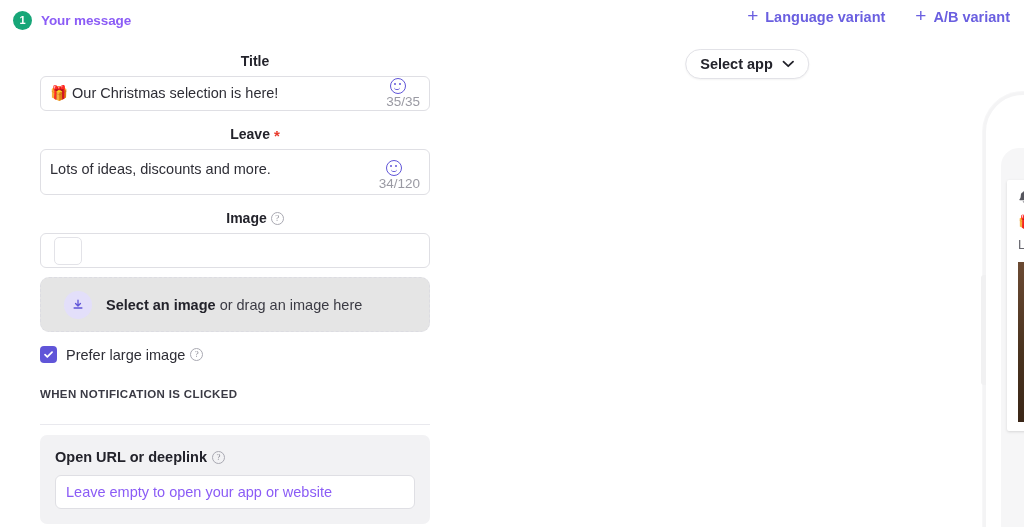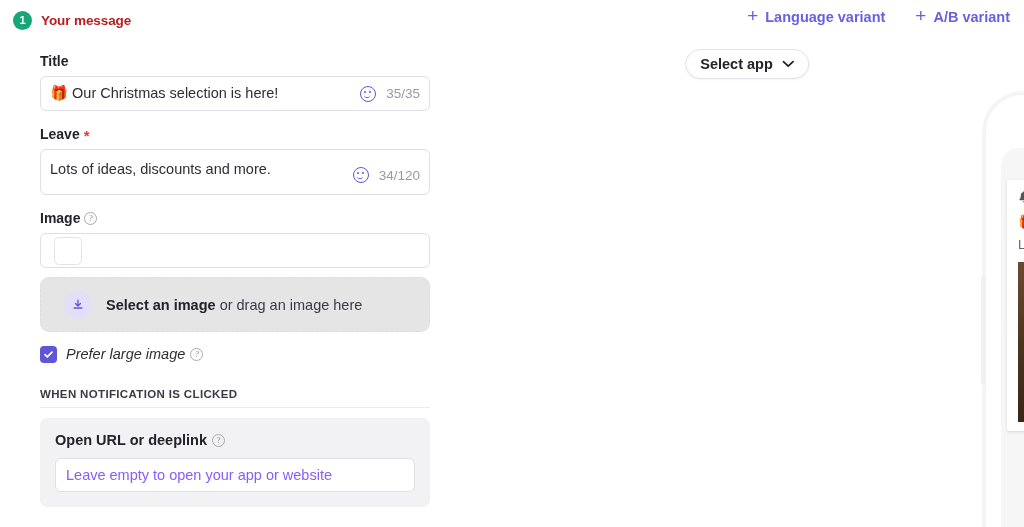--- a/index.html
+++ b/index.html
@@ -28,27 +28,27 @@
     padding: 8px 0 0 13px;
     height: 32px;
   }
   .step-badge {
     width: 19px; height: 19px; border-radius: 50%;
     background: #17a678;
     color: #fff; font-size: 11px; font-weight: bold;
     display: flex; align-items: center; justify-content: center;
     line-height: 1;
   }
-  .step-title { font-size: 13.5px; font-weight: bold; color: #b91c1c; letter-spacing: -0.1px; }
+  .step-title { font-size: 13.5px; font-weight: bold; color: #8b5cf6; letter-spacing: -0.1px; }
 
   .form-body { padding: 0 0 0 40px; }
 
   .field-label {
     font-size: 14px; font-weight: bold; color: #23232b;
-    margin: 15px 0 7px 0; display: flex; align-items: center; gap: 4px;
+    margin: 15px 0 7px 0; display: flex; align-items: center; gap: 4px; justify-content: center;
   }
   .field-label.first { margin-top: 21px; }
   .req-star { color: #e8392b; font-size: 15px; line-height: 1; position: relative; top: 1px; }
 
   .help-icon {
     display: inline-flex; align-items: center; justify-content: center;
     width: 13px; height: 13px; border-radius: 50%;
     border: 1.1px solid #a9a9b2;
     color: #8b8b95; font-size: 9px; font-weight: normal;
     line-height: 1; position: relative; top: 0px;
@@ -85,21 +85,21 @@
     box-shadow: 5px 0 0 #6055d8;
   }
   .emoji-btn::after {
     content: ""; position: absolute; left: 3.2px; top: 7px;
     width: 6px; height: 3px;
     border-bottom: 1.5px solid #6055d8;
     border-radius: 0 0 6px 6px;
   }
   .counter { font-size: 13.5px; color: #9a9aa3; flex: 0 0 auto; }
   .text-box .counter-wrap { align-self: center; margin-top: 0; }
-  .counter-wrap { display: flex; align-items: center; }
+  .counter-wrap { display: flex; align-items: center; flex-direction: column; }
 
   .thumb {
     width: 28px; height: 28px; border-radius: 5px; flex: 0 0 28px;
     overflow: hidden; position: relative; margin-left: 4px;
     border: 1px solid #e3e3e8;
   }
 
   
   .xmas { position: relative; width: 100%; height: 100%;
     background: linear-gradient(180deg,#6b4a33 0%, #4a331f 55%, #3a2617 100%); }
@@ -130,38 +130,37 @@
   }
   .upload-circle {
     width: 28px; height: 28px; border-radius: 50%;
     background: #e3dffa; flex: 0 0 28px;
     display:flex; align-items:center; justify-content:center;
   }
   .dz-text { font-size: 14.5px; color: #3b3b44; }
   .dz-text b { font-weight: bold; color: #23232b; }
 
   .checkrow {
-    display: flex; align-items: flex-start; gap: 9px;
+    display: flex; align-items: center; gap: 9px;
     margin-top: 14px;
-    font-style: italic;
   }
   .checkbox {
     width: 17px; height: 17px; border-radius: 4px;
     background: #6055d8; flex: 0 0 17px;
     display: flex; align-items: center; justify-content: center;
   }
   .checkbox svg { display:block; }
   .check-label { font-size: 14.5px; color: #2e2e36; display:flex; align-items:center; gap:5px; }
 
   .section-head {
     margin: 25px 0 0 0;
     width: 390px;
     font-size: 11.5px; font-weight: bold; letter-spacing: 0.35px;
     color: #3a3a44;
-    padding-bottom: 7px;
+    padding-bottom: 24px;
     border-bottom: 1px solid #e9e9ee;
   }
 
   .grey-card {
     width: 390px;
     background: #f2f2f4;
     border-radius: 7px;
     margin-top: 10px;
     padding: 14px 15px 15px 15px;
     text-align: center;

